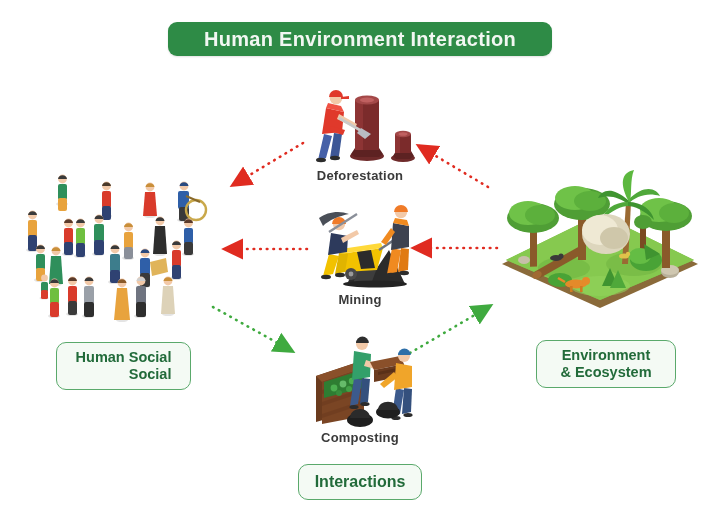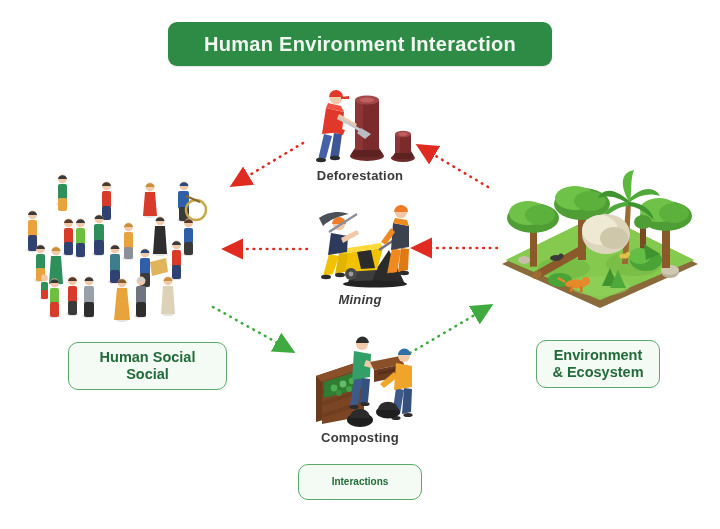--- a/index.html
+++ b/index.html
@@ -1,46 +1,46 @@
 <!DOCTYPE html>
 <html><head>
 <meta charset="utf-8">
 <style>
   html,body{margin:0;padding:0;background:#ffffff;}
   body{width:720px;height:529px;position:relative;overflow:hidden;
        font-family:"Liberation Sans","DejaVu Sans",sans-serif;background:#fff;}
 
   
   #title-banner{
-    position:absolute;left:168px;top:22px;width:384px;height:44px;
+    position:absolute;left:168px;top:22px;width:384px;height:34px;
     background:#2e8b46;border-radius:9px;
     display:flex;align-items:center;justify-content:center;
     box-shadow:0 1px 2px rgba(0,0,0,.12);
   }
   #title-banner .t{
     color:#f2f7f2;font-size:20px;font-weight:bold;letter-spacing:.3px;
     white-space:nowrap;
   }
 
   
   .chip{
     position:absolute;box-sizing:border-box;
     background:#f4faf4;border:1.6px solid #5aa96b;border-radius:10px;
     display:flex;align-items:center;justify-content:center;text-align:center;
     color:#226b3a;font-size:14.5px;font-weight:bold;line-height:1.18;
   }
-  #chip-human{left:68px;top:342px;width:159px;height:48px;}
-  #chip-env{left:536px;top:340px;width:124px;height:48px;}
-  #chip-interactions{left:298px;top:464px;width:124px;height:36px;font-size:10px;}
+  #chip-human{left:56px;top:342px;width:135px;height:48px;text-align:right;}
+  #chip-env{left:536px;top:340px;width:140px;height:48px;}
+  #chip-interactions{left:298px;top:464px;width:124px;height:36px;font-size:16px;}
 
   
   .cap{position:absolute;text-align:center;color:#3a3a3a;
        font-size:13px;font-weight:bold;letter-spacing:.2px;width:160px;}
   #cap-def{left:280px;top:168px;}
-  #cap-min{left:280px;top:292px;font-style:italic;}
+  #cap-min{left:280px;top:292px;}
   #cap-com{left:280px;top:430px;}
 
   
   .scene{position:absolute;}
   #scene-deforestation{left:295px;top:78px;width:130px;height:88px;}
   #scene-mining{left:305px;top:198px;width:120px;height:90px;}
   #scene-composting{left:300px;top:332px;width:132px;height:96px;}
   #scene-crowd{left:18px;top:158px;width:196px;height:165px;}
   #scene-forest{left:494px;top:168px;width:212px;height:152px;}
 

